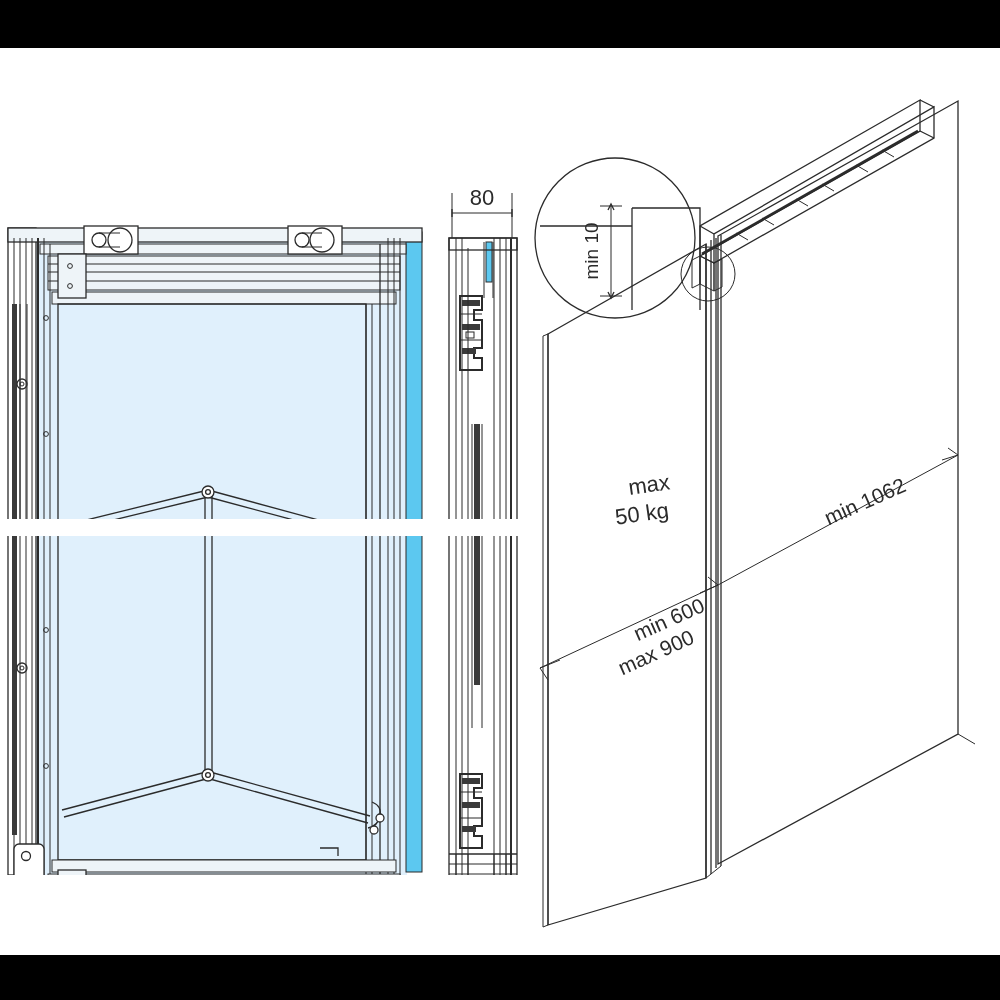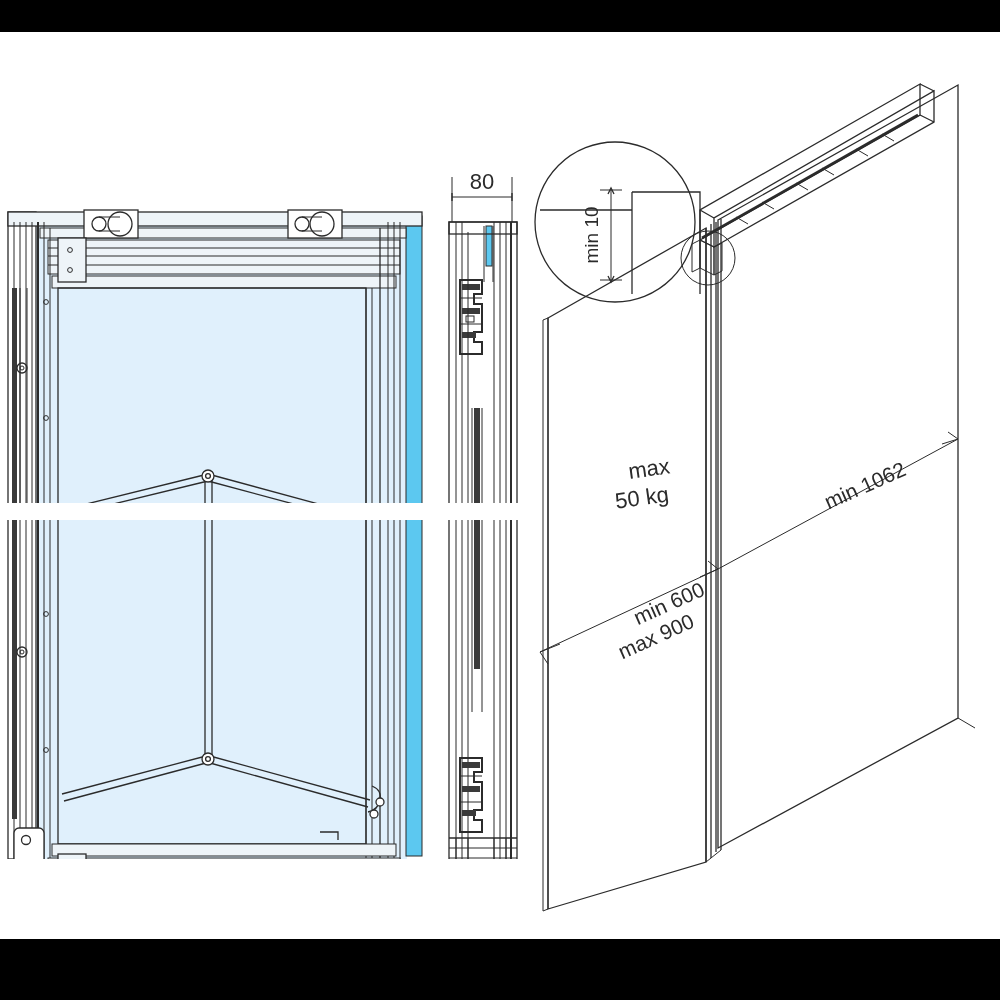--- a/index.html
+++ b/index.html
@@ -1,19 +1,19 @@
 <!DOCTYPE html>
 <html><head>
 <meta charset="utf-8">
 <title>Technical Drawing</title>
 <style>
   html,body{margin:0;padding:0;background:#000;}
   body{font-family:"Liberation Sans", sans-serif;}
   #stage{position:relative;width:1000px;height:1000px;background:#000;overflow:hidden;}
-  #sheet{position:absolute;left:0;top:32px;width:1000px;height:907px;background:#ffffff;overflow:hidden;}
+  #sheet{position:absolute;left:0;top:48px;width:1000px;height:907px;background:#ffffff;overflow:hidden;}
   .bar{position:absolute;left:0;width:1000px;background:#000;}
   #bar-top{top:0;height:44px;}
   #bar-bottom{bottom:0;height:49px;}
   svg{display:block;}
 </style>
 </head>
 <body>
 
 <div id="stage">
 

